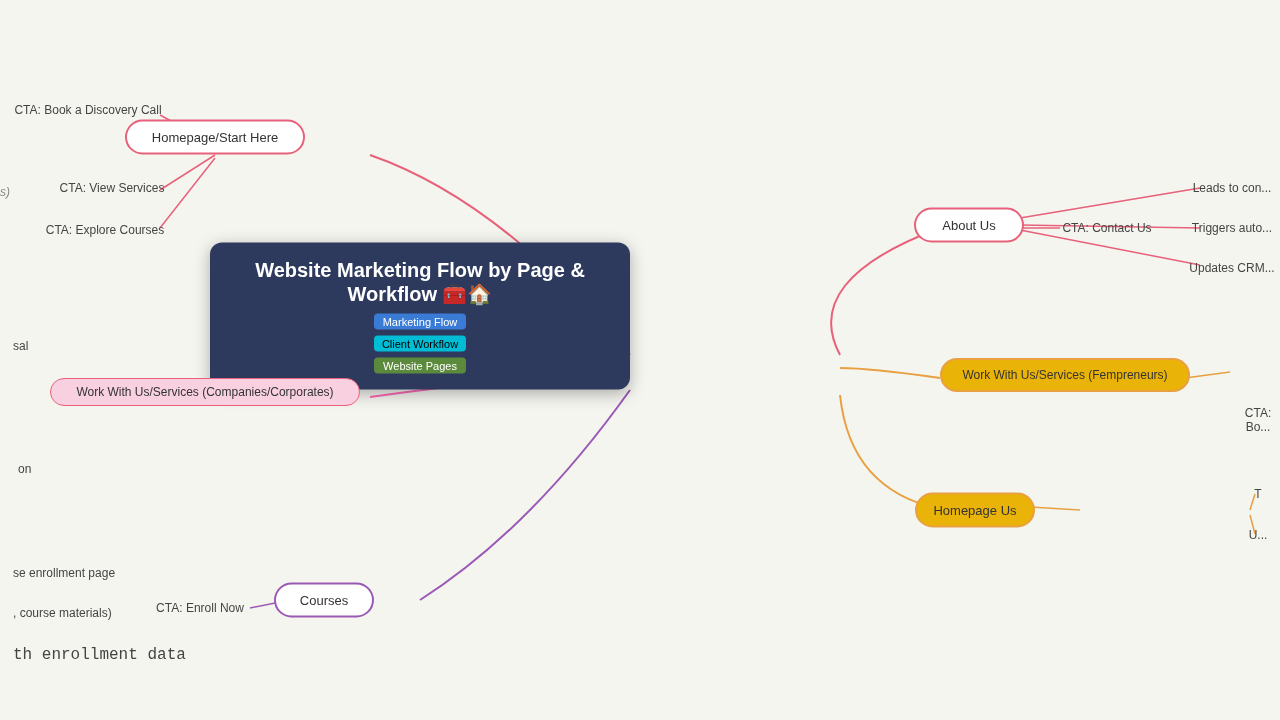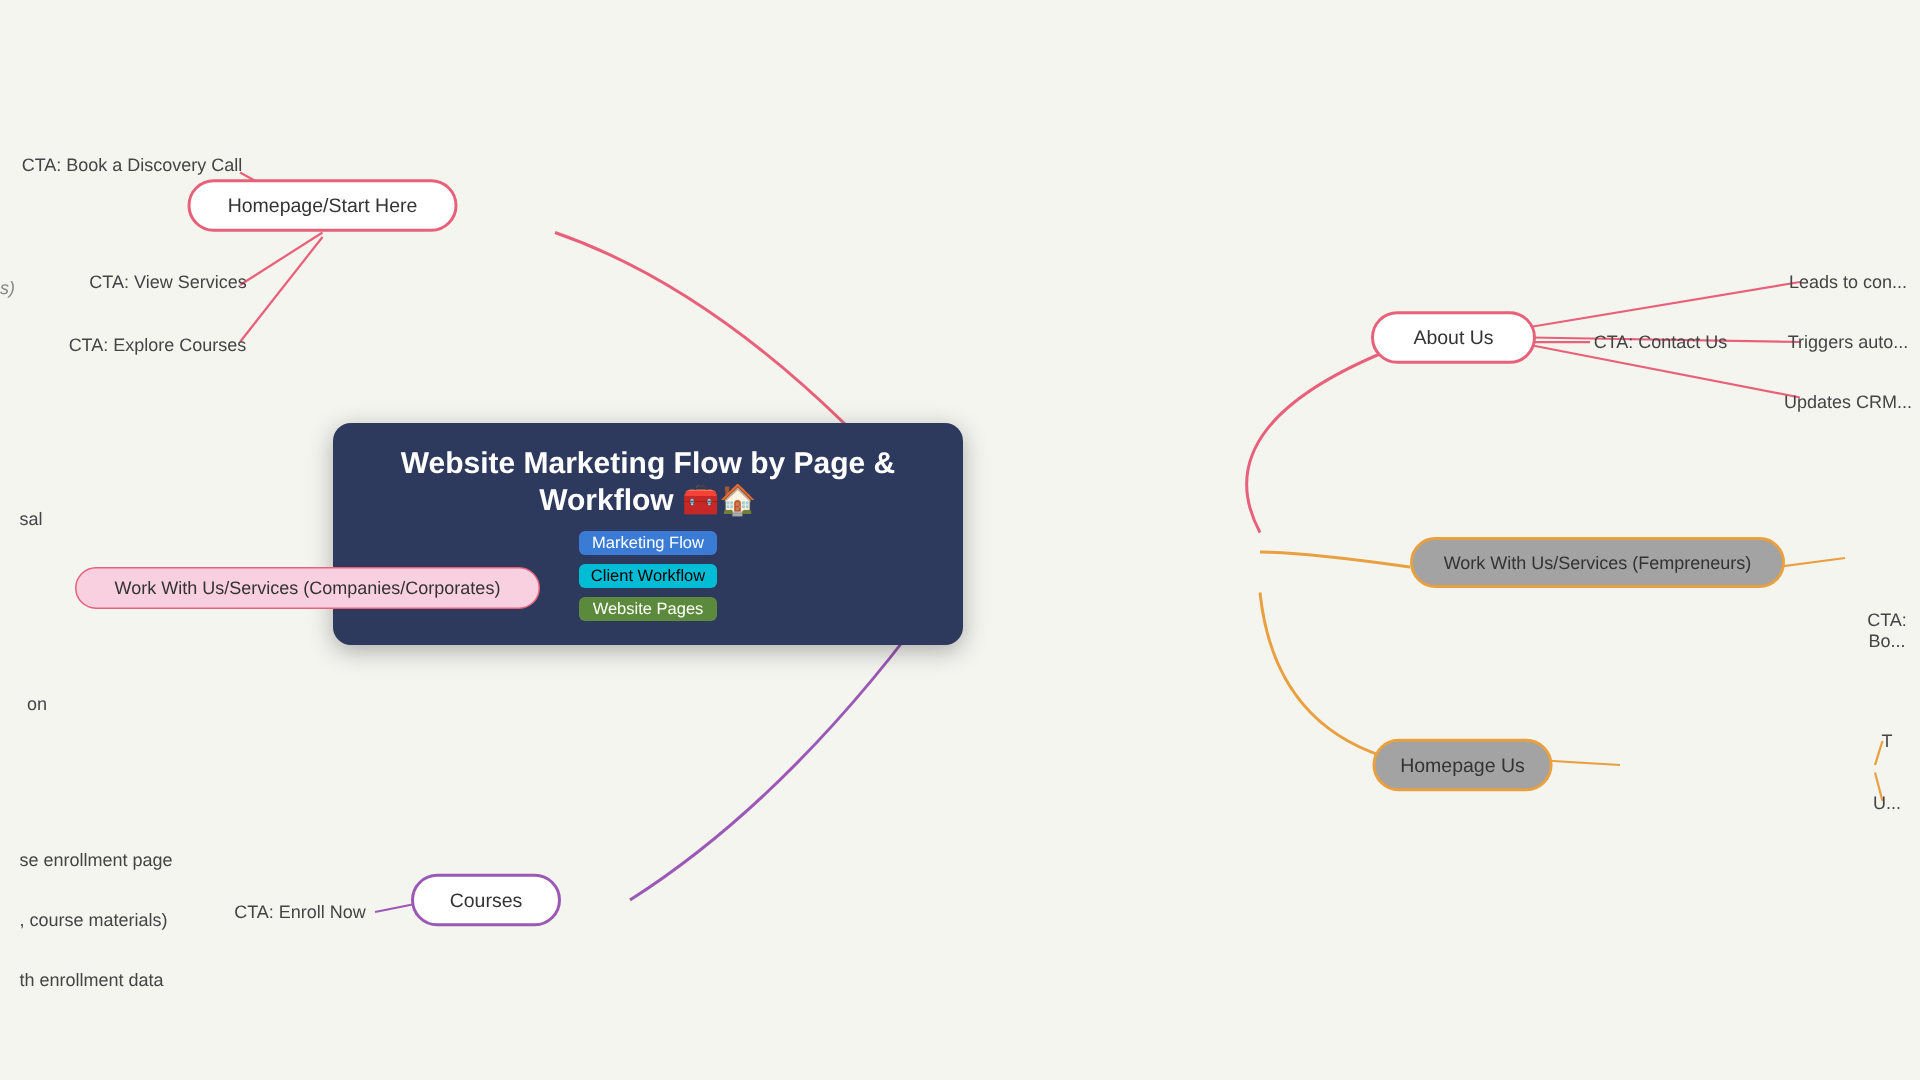--- a/index.html
+++ b/index.html
@@ -71,21 +71,21 @@
     .node-pink {
       background: #fff;
       border: 2px solid #e8617a;
       border-radius: 20px;
       color: #333;
       font-size: 13px;
       padding: 8px 16px;
     }
     
     .node-orange {
-      background: #a3a3a3;
+      background: #eab308;
       border: 2px solid #e8a040;
       border-radius: 20px;
       color: #333;
       font-size: 13px;
       padding: 8px 16px;
     }
     
     .node-purple {
       background: #fff;
       border: 2px solid #9b59b6;
@@ -146,21 +146,21 @@
     <line x1="1030" y1="507" x2="1080" y2="510" stroke="#e8a040" stroke-width="1.5"></line>
 
     <line x1="1250" y1="510" x2="1255" y2="494" stroke="#e8a040" stroke-width="1.5"></line>
     <line x1="1250" y1="515" x2="1255" y2="534" stroke="#e8a040" stroke-width="1.5"></line>
 
     <line x1="1185" y1="378" x2="1230" y2="372" stroke="#e8a040" stroke-width="1.5"></line>
 
     <line x1="290" y1="600" x2="250" y2="608" stroke="#9b59b6" stroke-width="1.5"></line>
   </svg>
 
-  <div class="node node-central" style="left: 432px; top: 316px; transform: translate(-50%, -50%); margin-top: 40px;">
+  <div class="node node-central" style="left: 420px; top: 316px; transform: translate(-50%, -50%);">
     <div class="title">Website Marketing Flow by Page &amp; Workflow 🧰🏠</div>
     <div class="tags">
       <span class="tag tag-marketing">Marketing Flow</span>
       <span class="tag tag-client">Client Workflow</span>
       <span class="tag tag-website">Website Pages</span>
     </div>
   </div>
 
   <div class="node node-pink" style="left: 215px; top: 137px; transform: translate(-50%, -50%); width: 180px;">
     <span>Homepage/Start Here</span>
@@ -240,19 +240,19 @@
   </div>
 
   <div class="node node-label" style="left: 5px; top: 562px; font-size: 12px; color: #444;">
     <span>se enrollment page</span>
   </div>
 
   <div class="node node-label" style="left: 5px; top: 602px; font-size: 12px; color: #444;">
     <span>, course materials)</span>
   </div>
 
-  <div class="node node-label" style="left: 5px; top: 642px; font-size: 12px; color: #444;">
+  <div class="node node-label" style="left: 5px; top: 642px; font-size: 16px; color: #444; font-family: Liberation Mono, monospace;">
     <span>th enrollment data</span>
   </div>
 
   <div style="position:absolute; left:0; top:185px; font-size:12px; color:#888; font-style:italic;">s)</div>
 
 </div>
 
 </body></html>

